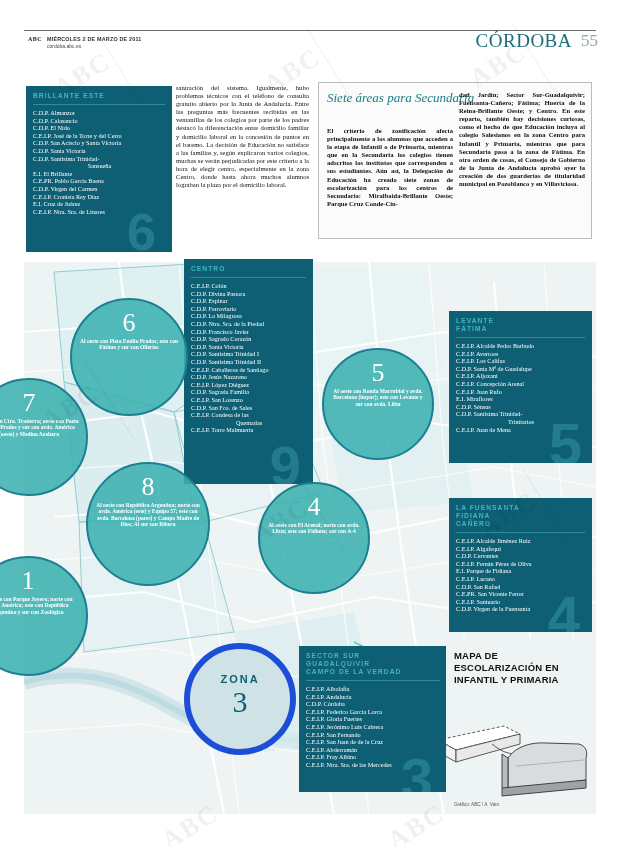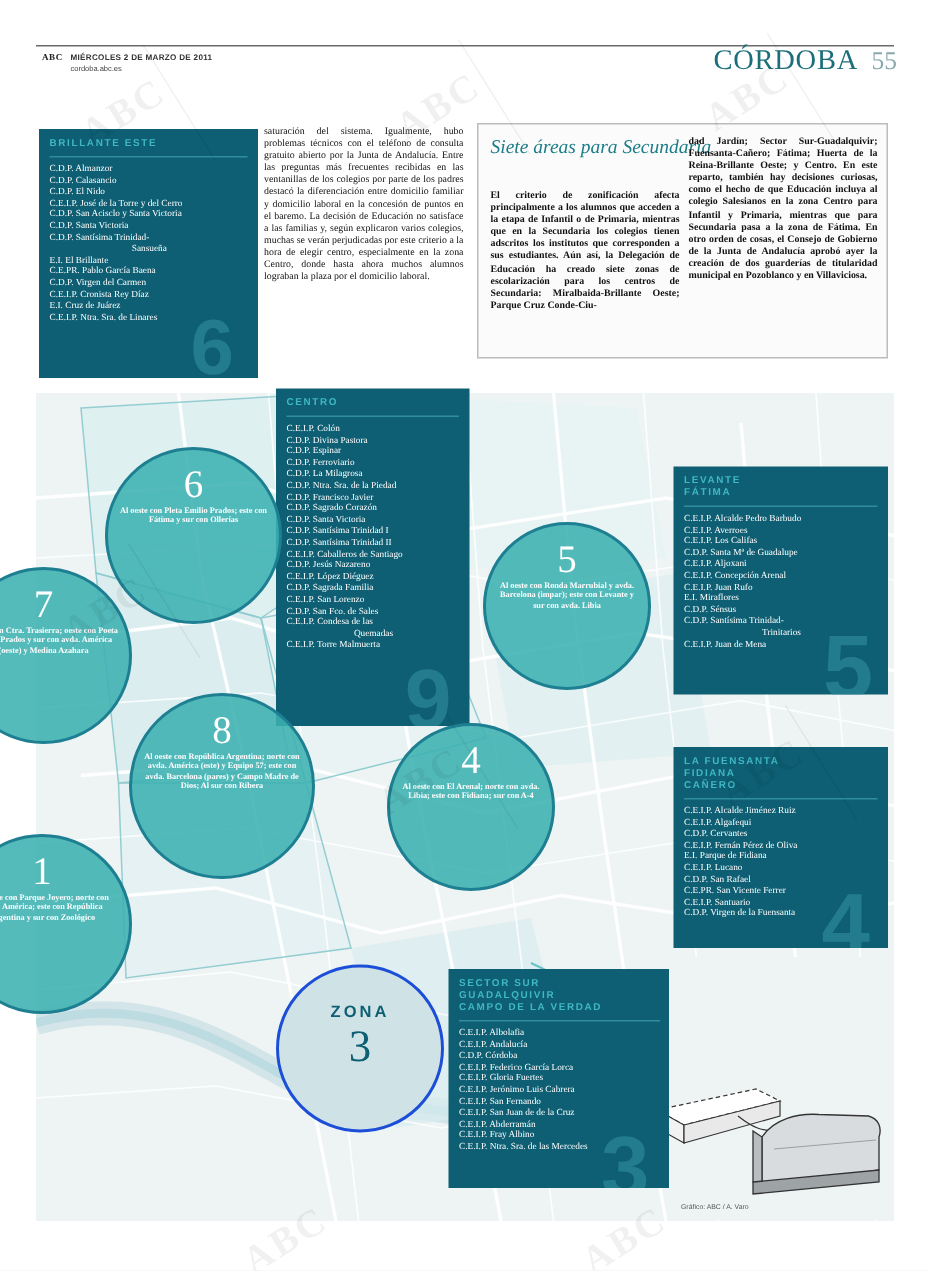--- a/index.html
+++ b/index.html
@@ -59,21 +59,21 @@
   
   .bub{position:absolute;border-radius:50%;
     background:rgba(60,176,176,.88);
     border:2px solid #1d7f91;
     color:#fff;text-align:center;box-sizing:border-box;}
   .bub .num{font-family:"Liberation Serif",serif;font-size:26px;line-height:26px;
     font-weight:normal;color:#fff;margin-top:10px;}
   .bub .txt{font-family:"Liberation Serif",serif;font-size:5.5px;line-height:6.4px;
     font-weight:bold;padding:2px 7px 0 7px;}
 
-  .zona-circle{position:absolute;border-radius:50%;background:#cfe3e6;border:2px solid #1d4ed8;
+  .zona-circle{position:absolute;border-radius:50%;background:#cfe3e6;border:6px solid #1d4ed8;
     text-align:center;box-sizing:border-box;}
   .zona-circle .zl{font-family:"Liberation Sans",sans-serif;font-size:11px;letter-spacing:2px;
     color:#0e5f73;margin-top:24px;font-weight:bold;}
   .zona-circle .zn{font-family:"Liberation Serif",serif;font-size:30px;color:#0e5f73;line-height:30px;margin-top:2px;}
 
   
   .legend{position:absolute;left:446px;top:638px;width:150px;height:175px;background:#eef4f4;}
   .legend-title{position:absolute;left:8px;top:12px;width:130px;
     font-family:"Liberation Sans",sans-serif;font-weight:bold;font-size:9.5px;
     line-height:12px;color:#111;letter-spacing:.2px;}
@@ -307,20 +307,21 @@
     <div class="num">5</div>
     <div class="txt">Al oeste con Ronda Marrubial y avda. Barcelona (impar); este con Levante y sur con avda. Libia</div>
   </div>
 
   <div class="zona-circle" style="left:184px;top:643px;width:112px;height:112px;">
     <div class="zl">ZONA</div>
     <div class="zn">3</div>
   </div>
 
   <div class="legend">
+    <div class="legend-title">MAPA DE ESCOLARIZACIÓN EN INFANTIL Y PRIMARIA</div>
     <svg width="150" height="110" style="position:absolute;left:0;top:58px;">
 
       <path d="M-8 44 L58 30 L74 38 L10 54 Z" fill="#ffffff" stroke="#333" stroke-width=".8" stroke-dasharray="3 2"></path>
       <path d="M-8 44 L-8 56 L10 66 L10 54 Z" fill="#f2f2f2" stroke="#333" stroke-width=".8"></path>
       <path d="M10 54 L74 38 L74 48 L10 66 Z" fill="#e9e9e9" stroke="#333" stroke-width=".8"></path>
 
       <path d="M46 48 C 56 56, 62 58, 72 58" stroke="#333" stroke-width=".8" fill="none"></path>
 
       <path d="M62 62 C 70 50, 86 46, 100 47 L133 48 C 140 50, 142 56, 140 62 L140 84 L62 96 Z" fill="#d9dcde" stroke="#333" stroke-width=".9"></path>
       <path d="M62 62 L62 96 L56 92 L56 58 Z" fill="#b9bdc0" stroke="#333" stroke-width=".9"></path>

